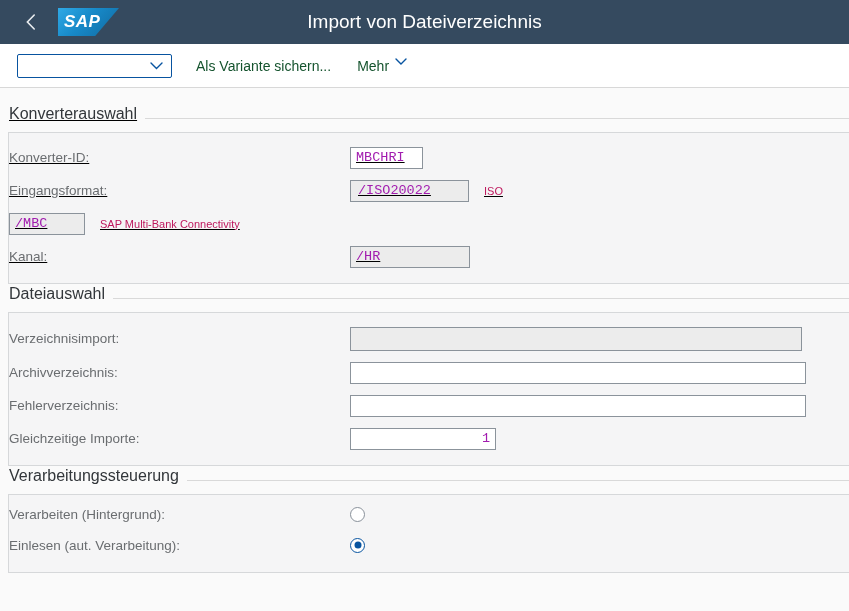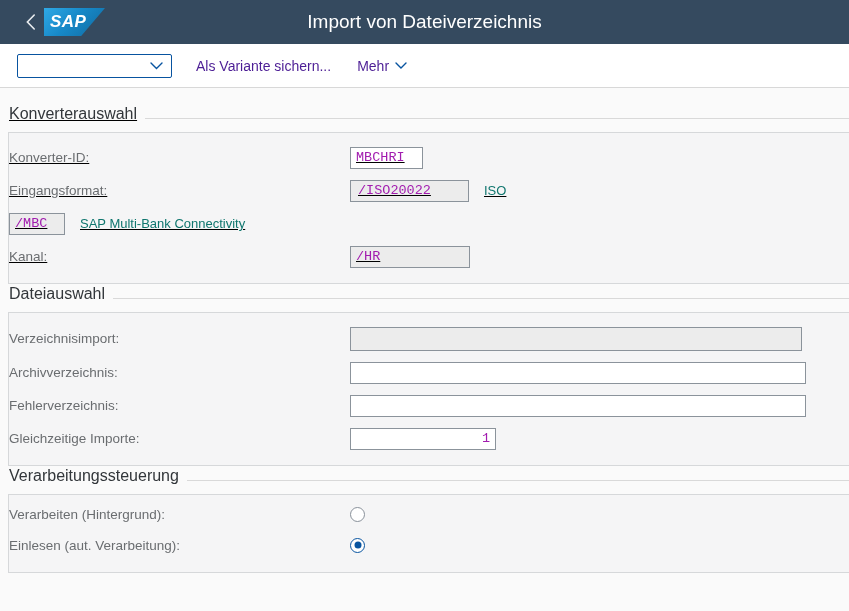--- a/index.html
+++ b/index.html
@@ -13,21 +13,21 @@
   
   .shellbar{
     height:44px;background:#354a5f;display:flex;align-items:center;
     position:relative;padding:0 12px;
   }
   .back-btn{
     width:28px;height:28px;display:flex;align-items:center;justify-content:center;
     cursor:pointer;margin-left:4px;background:none;border:none;padding:0;
   }
   .sap-logo{
-    width:61px;height:28px;
+    width:61px;height:28px;margin-left:14px;
     background:linear-gradient(135deg,#2fa9e6 0%,#1789c8 45%,#11699f 100%);
     clip-path:polygon(0 0,100% 0,61% 100%,0 100%);
     display:flex;align-items:center;text-align:center;
   }
   .sap-logo span{
     color:#fff;font-weight:bold;font-style:italic;font-size:17px;
     letter-spacing:.5px;padding-left:6px;line-height:28px;
   }
   .shell-title{
     position:absolute;left:50%;top:50%;transform:translate(-50%,-50%);
@@ -39,22 +39,22 @@
     height:43px;background:#fff;border-bottom:1px solid #d8d8d8;
     display:flex;align-items:center;padding-left:17px;
   }
   .variant-select{
     width:153px;height:22px;border:1px solid #0854a0;border-radius:2px;
     background:#fff;display:flex;align-items:center;cursor:pointer;
   }
   .variant-select .val{flex:1;font-size:13.5px;color:#32363a;padding-left:8px;}
   .variant-select .chev{padding-right:8px;display:flex;align-items:center;}
   .tb-link{
-    background:none;border:none;color:#4c1d95;font-size:14px;cursor:pointer;
-    font-family:"Liberation Sans",sans-serif;display:flex;align-items:center;gap:6px;
+    background:none;border:none;color:#14532d;font-size:14px;cursor:pointer;
+    font-family:"Liberation Sans",sans-serif;display:flex;align-items:flex-start;gap:6px;
     padding:0;
   }
   .tb-link.save{margin-left:24px;}
   .tb-link.more{margin-left:26px;}
 
   
   .content{position:relative;}
   .section{}
   .section.first{margin-top:16px;text-decoration:underline;}
   .section-header{display:flex;align-items:flex-end;padding-left:9px;}
@@ -72,26 +72,26 @@
   }
   .fld{
     height:22px;border:1px solid #8b939b;background:#fff;border-radius:0;
     font-family:"Liberation Mono","DejaVu Sans Mono",monospace;
     font-size:13.5px;color:#a21caf;padding:0 5px;box-sizing:border-box;
     outline:none;
   }
   .fld.readonly{background:#ececec;}
   .w-kid{width:73px;}
   .w-fmt{width:119px;padding-left:7px;}
-  .w-med{width:56px;}
+  .w-med{width:76px;}
   .w-kan{width:120px;}
   .w-dir{width:452px;height:24px;}
   .w-wide{width:456px;}
   .w-num{width:146px;text-align:right;}
-  .fld-desc{margin-left:15px;color:#0f766e;font-size:13px;white-space:nowrap;}
+  .fld-desc{margin-left:15px;color:#be185d;font-size:11px;white-space:nowrap;}
 
   
   .focus-wrap{position:relative;display:inline-flex;}
   .focus-wrap i{position:absolute;width:9px;height:9px;border:0 solid #3c3c3c;}
   .fc-tl{top:-4px;left:-5px;border-top-width:2px;border-left-width:2px;}
   .fc-tr{top:-4px;right:-5px;border-top-width:2px;border-right-width:2px;}
   .fc-bl{bottom:-4px;left:-5px;border-bottom-width:2px;border-left-width:2px;}
   .fc-br{bottom:-4px;right:-5px;border-bottom-width:2px;border-right-width:2px;}
 
   

